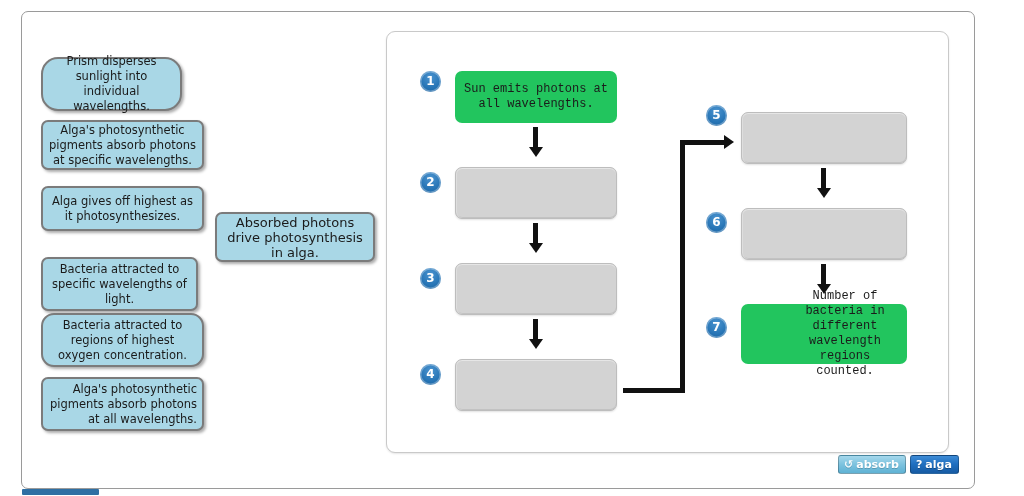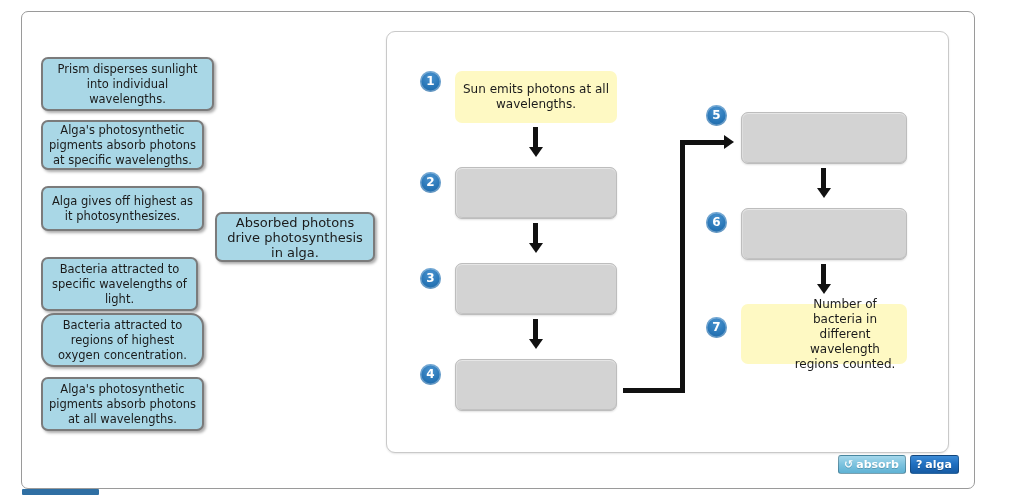--- a/index.html
+++ b/index.html
@@ -55,26 +55,26 @@
     text-align: center;
     display: flex;
     align-items: center;
     justify-content: center;
     padding: 2px 5px;
     cursor: move;
     user-select: none;
   }
   .tile-inner { display: block; }
 
-  #tile-1 { left: 41px;  top: 57px;  width: 173px; height: 54px; }
+  #tile-1 { left: 41px;  top: 57px;  width: 141px; height: 54px; border-radius: 17px; }
   #tile-2 { left: 41px;  top: 120px; width: 163px; height: 50px; }
   #tile-3 { left: 41px;  top: 186px; width: 163px; height: 45px; }
   #tile-4 { left: 41px;  top: 257px; width: 157px; height: 54px; }
   #tile-5 { left: 41px;  top: 313px; width: 163px; height: 54px; border-radius: 13px; }
-  #tile-6 { left: 41px;  top: 377px; width: 163px; height: 54px; }
+  #tile-6 { left: 41px;  top: 377px; width: 163px; height: 54px; text-align: right; }
   
   #tile-dragged {
     left: 215px; top: 212px; width: 160px; height: 50px;
     font-size: 13px;
   }
 
   
   #flow-panel {
     position: absolute;
     left: 386px;
@@ -114,22 +114,23 @@
     line-height: 15px;
     text-align: center;
     display: flex;
     align-items: center;
     justify-content: center;
     padding: 2px 6px;
     color: #1b1b1b;
   }
   
   .node.filled {
-    background: #fef9c3;
+    background: #22c55e;
     border: none;
+    font-family: Liberation Mono, monospace;
   }
   
   .node.empty {
     background: #d3d3d3;
     border: 1px solid #bdbdbd;
     box-shadow: inset 0 1px 0 #e6e6e6,
                 inset 1px 0 0 #dedede,
                 inset 0 -1px 0 #c2c2c2,
                 0 1px 2px rgba(0,0,0,0.12);
   }

